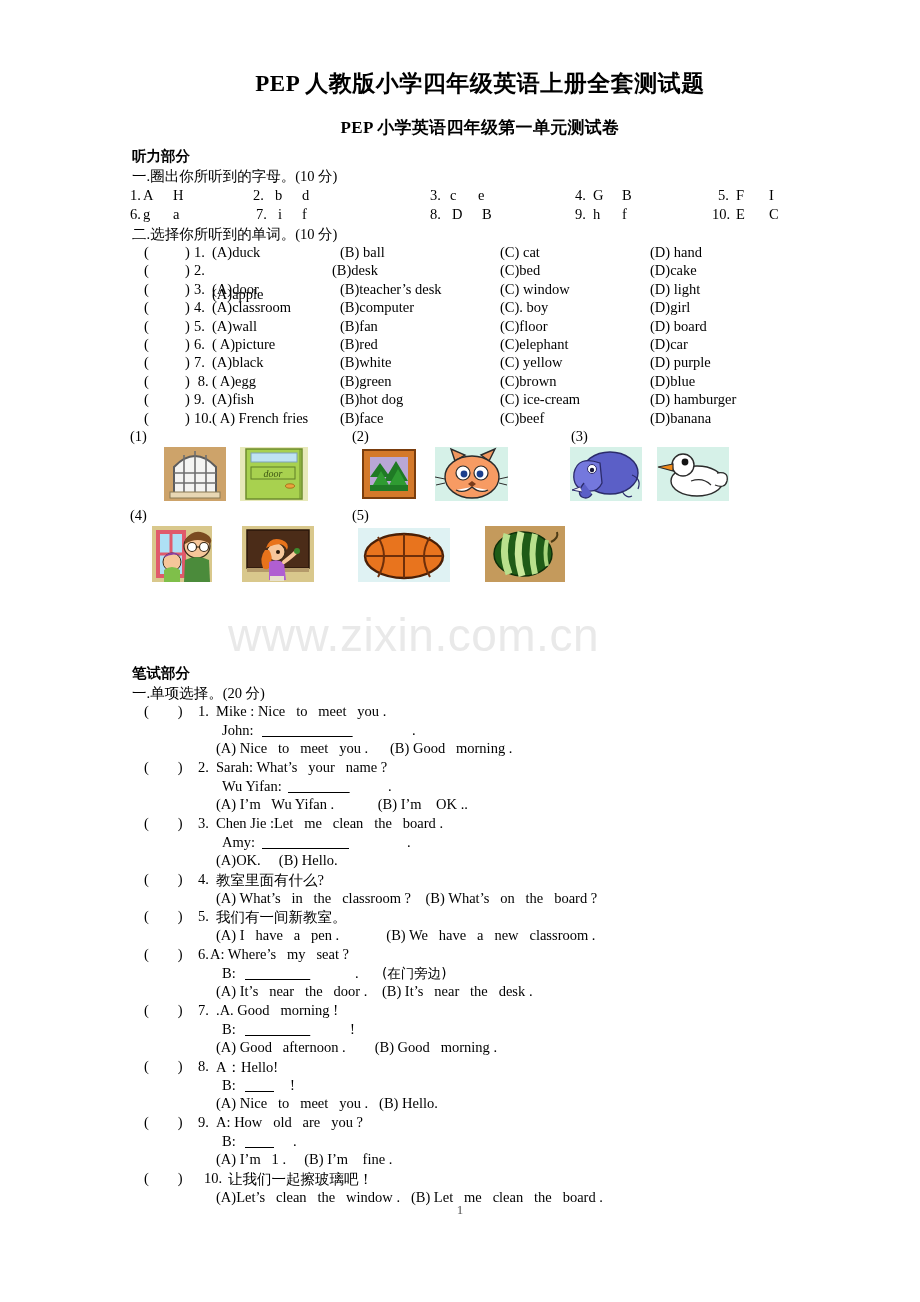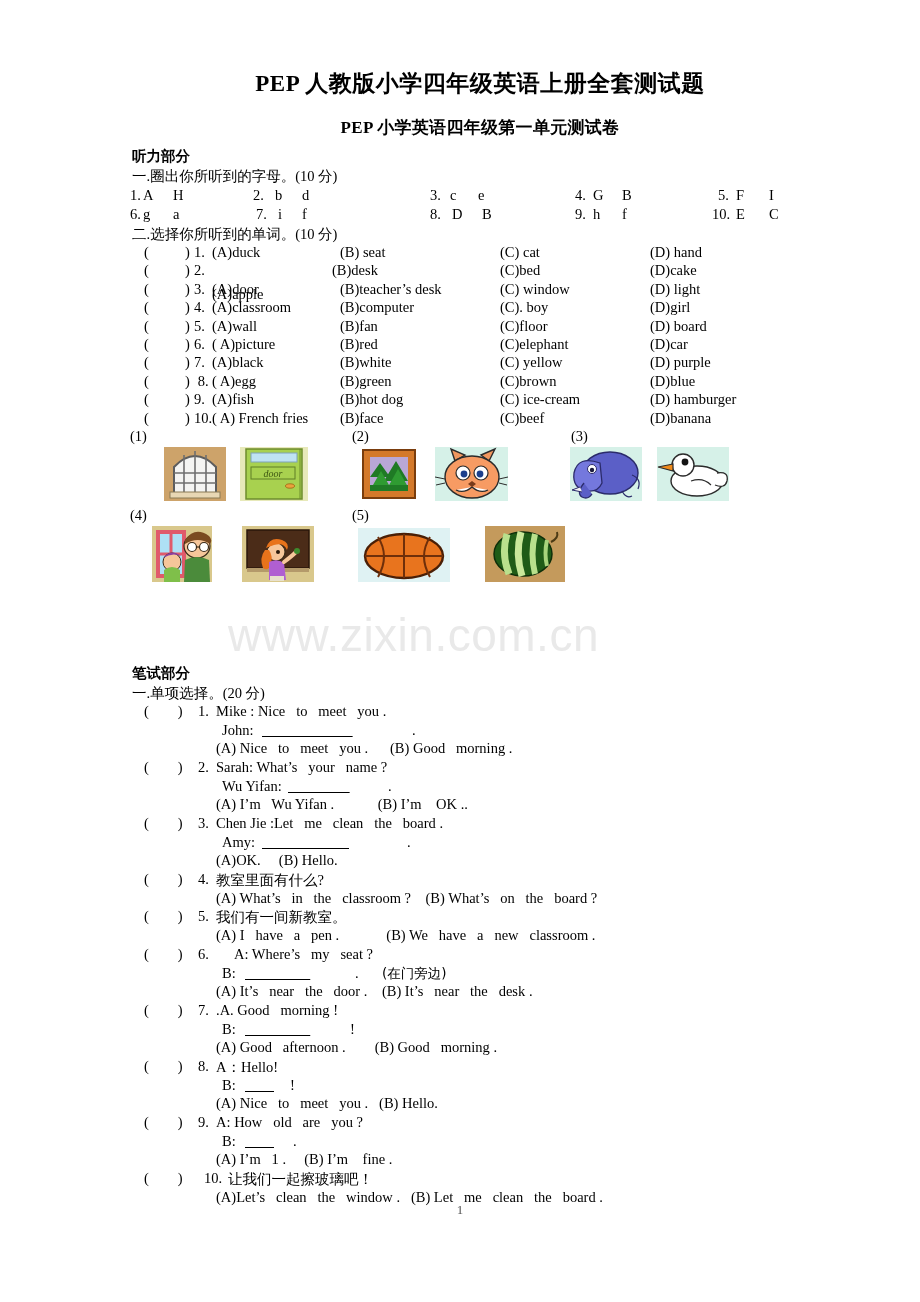--- a/index.html
+++ b/index.html
@@ -177,21 +177,21 @@
         <span class="it" style="left:639px;">C</span>
       </div>
 
       <div class="q-head">二.选择你所听到的单词。(10 分)</div>
 
       <div id="q2-rows">
           <div class="opt-line">
             <span class="c" style="left: 14px;">(          )</span>
             <span class="c" style="left: 64px;">1.</span>
             <span class="c" style="left: 82px;">(A)duck</span>
-            <span class="c" style="left: 210px;">(B) seat</span>
+            <span class="c" style="left: 210px;">(B) ball</span>
             <span class="c" style="left: 370px;">(C) cat</span>
             <span class="c" style="left: 520px;">(D) hand</span>
           </div>
           <div class="opt-line">
             <span class="c" style="left: 14px;">(          )</span>
             <span class="c" style="left: 64px;">2. </span>
             <span class="c" style="left: 82px; margin-top: 24px;">(A)apple</span>
             <span class="c" style="left: 202px;">(B)desk</span>
             <span class="c" style="left: 370px;">(C)bed</span>
             <span class="c" style="left: 520px;">(D)cake</span>
@@ -464,21 +464,21 @@
             <span class="c" style="left: 14px;">(        )</span>
             <span class="c" style="left: 68px;">5.</span>
             <span class="c" style="left: 86px;">我们有一间新教室。</span>
           </div>
           <div class="w-line">
             <span class="c" style="left: 86px;">(A) I   have   a   pen .             (B) We   have   a   new   classroom .</span>
           </div>
           <div class="w-line">
             <span class="c" style="left: 14px;">(        )</span>
             <span class="c" style="left: 68px;">6.</span>
-            <span class="c" style="left: 104px;">A: Where’s   my   seat ?</span>
+            <span class="c" style="left: 80px;">A: Where’s   my   seat ?</span>
           </div>
           <div class="w-line">
             <span class="c" style="left: 92px;">B:</span>
             <span class="c blank" style="left: 115px;">&nbsp;&nbsp;&nbsp;&nbsp;&nbsp;&nbsp;&nbsp;&nbsp;&nbsp;&nbsp;&nbsp;&nbsp;&nbsp;&nbsp;&nbsp;&nbsp;&nbsp;&nbsp;</span>
             <span class="c" style="left: 225px;">.</span>
             <span class="c cn" style="left: 232px;">(在门旁边)</span>
           </div>
           <div class="w-line">
             <span class="c" style="left: 86px;">(A) It’s   near   the   door .    (B) It’s   near   the   desk .</span>
           </div>

